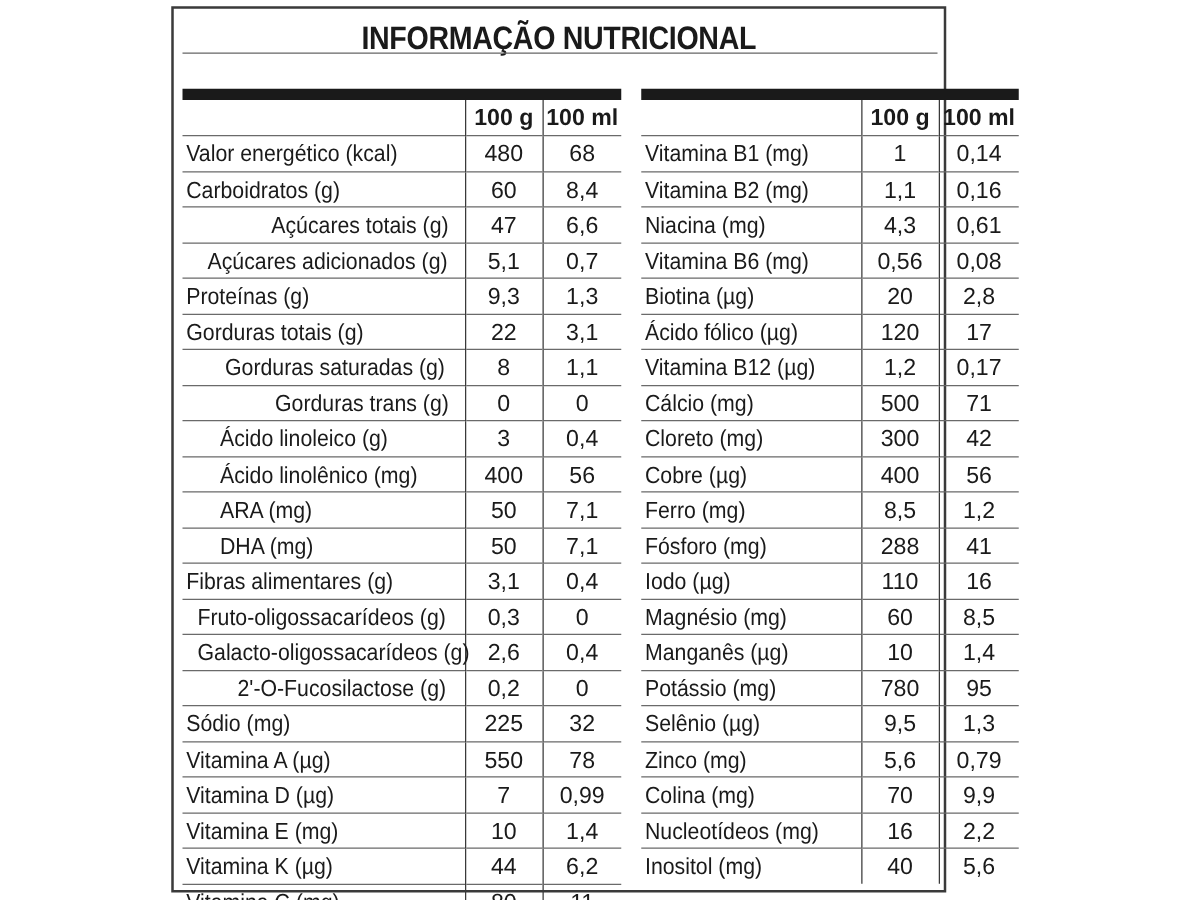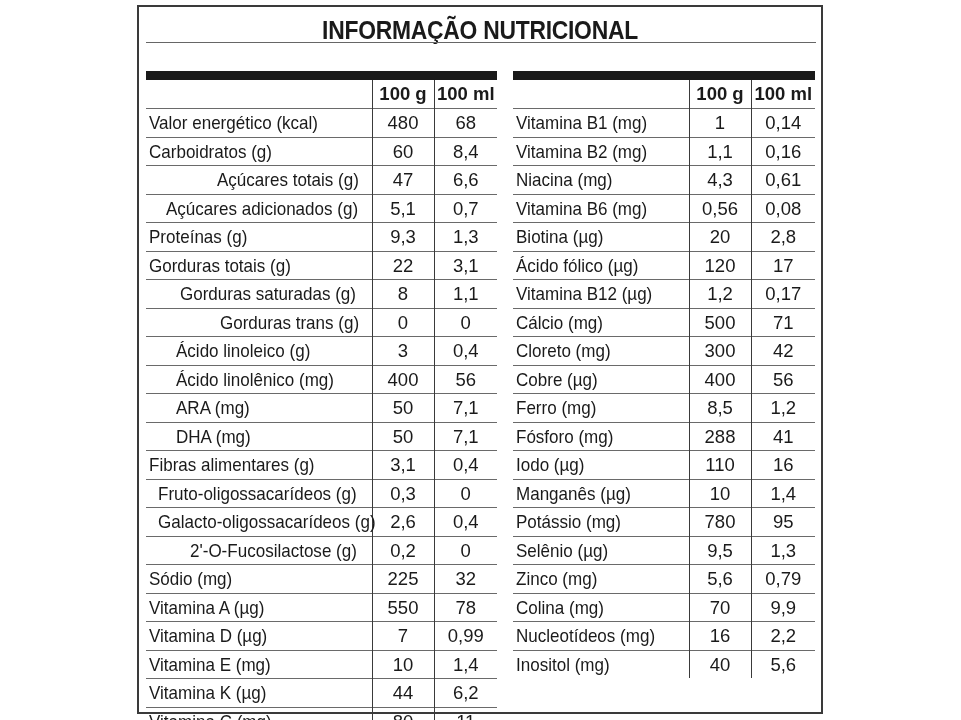--- a/index.html
+++ b/index.html
@@ -1,18 +1,18 @@
 <!DOCTYPE html>
 <html><head>
 <meta charset="utf-8">
 <style>
   html, body { margin: 0; padding: 0; background: #ffffff; }
   body { width: 961px; height: 720px; position: relative; overflow: hidden;
          font-family: "Liberation Sans", sans-serif; color: #1a1a1a; }
-  .frame { position: absolute; left: 137px; top: 5px; width: 686px; height: 709px;
+  .frame { position: absolute; left: 137px; top: 5px; width: 620px; height: 709px;
            border: 2px solid #3a3a3a; box-sizing: border-box; }
   .title { position: absolute; left: 0; right: 0; top: 8px; text-align: center;
            font-weight: bold; font-size: 26px; letter-spacing: -0.3px; transform: scaleX(0.88);
            color: #1a1a1a; }
   .title-rule { position: absolute; left: 7px; right: 5px; top: 35px; height: 0;
                 border-top: 1.5px solid #666; }
   .panel { position: absolute; top: 64px; }
   .panel.left { left: 7px; width: 351px; }
   .panel.right { left: 374px; width: 302px; }
   .bar { height: 9px; background: #1a1a1a; }
@@ -243,20 +243,25 @@
             <td class="name"><span>Fósforo (mg)</span></td>
             <td class="num">288</td>
             <td class="num">41</td>
           </tr>
           <tr>
             <td class="name"><span>Iodo (µg)</span></td>
             <td class="num">110</td>
             <td class="num">16</td>
           </tr>
           <tr>
+            <td class="name"><span>Magnésio (mg)</span></td>
+            <td class="num">60</td>
+            <td class="num">8,5</td>
+          </tr>
+          <tr>
             <td class="name"><span>Manganês (µg)</span></td>
             <td class="num">10</td>
             <td class="num">1,4</td>
           </tr>
           <tr>
             <td class="name"><span>Potássio (mg)</span></td>
             <td class="num">780</td>
             <td class="num">95</td>
           </tr>
           <tr>

